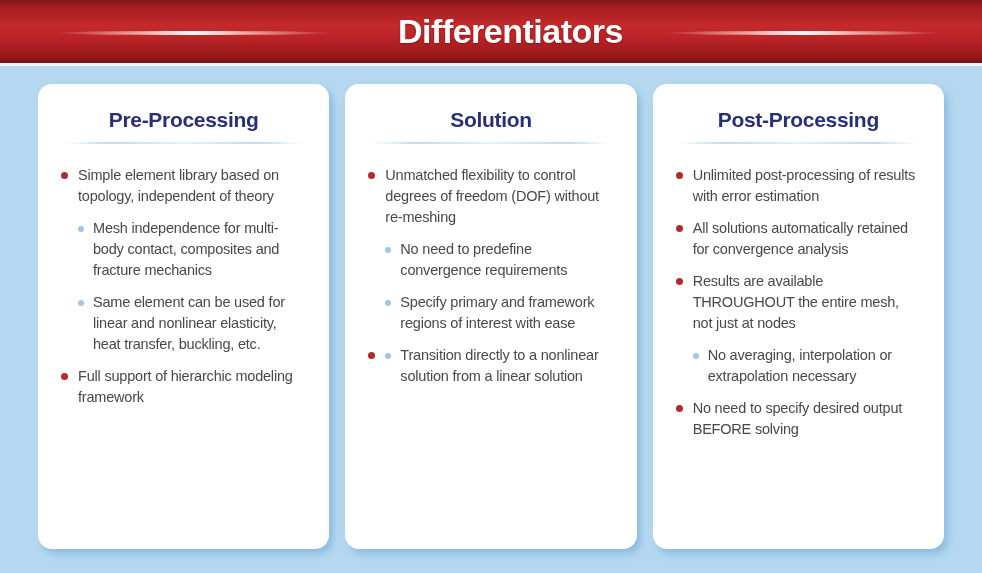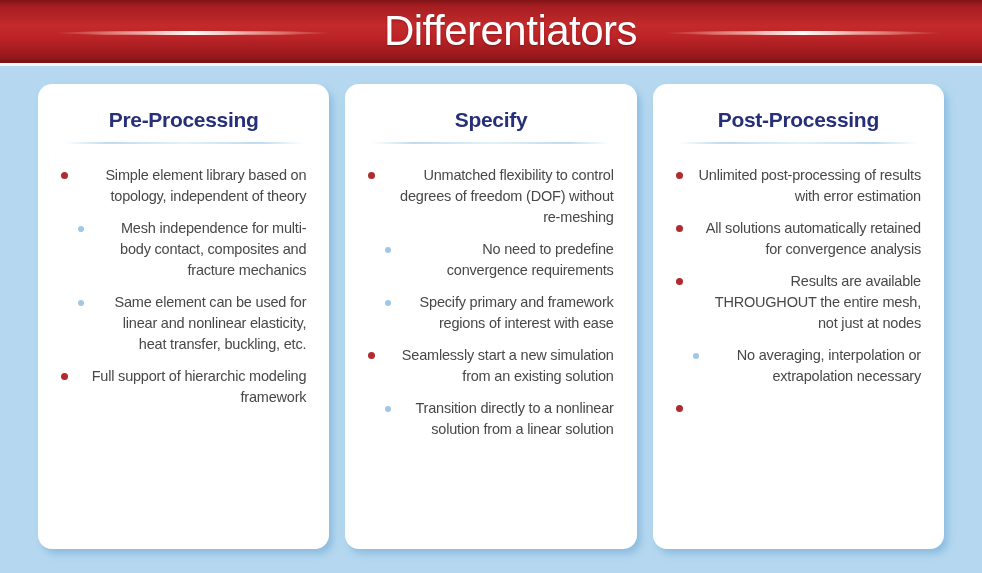--- a/index.html
+++ b/index.html
@@ -27,22 +27,22 @@
   .banner-strip {
     height: 3px;
     background: #eef6fc;
   }
   .banner-title {
     position: absolute;
     left: 0; right: 0; top: 0;
     text-align: center;
     line-height: 62px;
     color: #ffffff;
-    font-size: 42px;
-    font-weight: normal;
+    font-size: 34px;
+    font-weight: bold;
     letter-spacing: -0.5px;
     text-shadow: 0 1px 2px rgba(60,0,0,0.35);
     margin-left: 39px;
   }
   .flare {
     position: absolute;
     top: 31px;
     height: 4px;
     width: 278px;
     border-radius: 50%;
@@ -96,21 +96,20 @@
     margin: 21px 0 0 0;
     padding: 0;
   }
   .item {
     position: relative;
     color: #48484a;
     font-size: 14.5px;
     line-height: 21px;
     letter-spacing: -0.2px;
     margin-bottom: 11px;
-    text-align: right;
   }
   .item.main {
     padding-left: 17px;
   }
   .item.sub {
     margin-left: 17px;
     padding-left: 15px;
   }
   .dot {
     position: absolute;
@@ -157,38 +156,37 @@
         <span>Same element can be used for linear and nonlinear elasticity, heat transfer, buckling, etc.</span>
       </li>
       <li class="item main">
         <span class="dot"></span>
         <span>Full support of hierarchic modeling framework</span>
       </li>
     </ul>
   </div>
 
   <div class="card">
-    <div class="card-title">Specify</div>
+    <div class="card-title">Solution</div>
     <div class="card-rule"></div>
     <ul class="items">
       <li class="item main">
         <span class="dot"></span>
         <span>Unmatched flexibility to control degrees of freedom (DOF) without re-meshing</span>
       </li>
       <li class="item sub">
         <span class="dot"></span>
         <span>No need to predefine convergence requirements</span>
       </li>
       <li class="item sub">
         <span class="dot"></span>
         <span>Specify primary and framework regions of interest with ease</span>
       </li>
       <li class="item main">
         <span class="dot"></span>
-        <span>Seamlessly start a new simulation from an existing solution</span>
       </li>
       <li class="item sub">
         <span class="dot"></span>
         <span>Transition directly to a nonlinear solution from a linear solution</span>
       </li>
     </ul>
   </div>
 
   <div class="card">
     <div class="card-title">Post-Processing</div>
@@ -205,17 +203,18 @@
       <li class="item main">
         <span class="dot"></span>
         <span>Results are available THROUGHOUT the entire mesh, not just at nodes</span>
       </li>
       <li class="item sub">
         <span class="dot"></span>
         <span>No averaging, interpolation or extrapolation necessary</span>
       </li>
       <li class="item main">
         <span class="dot"></span>
+        <span>No need to specify desired output BEFORE solving</span>
       </li>
     </ul>
   </div>
 
 </div>
 
 </body></html>

